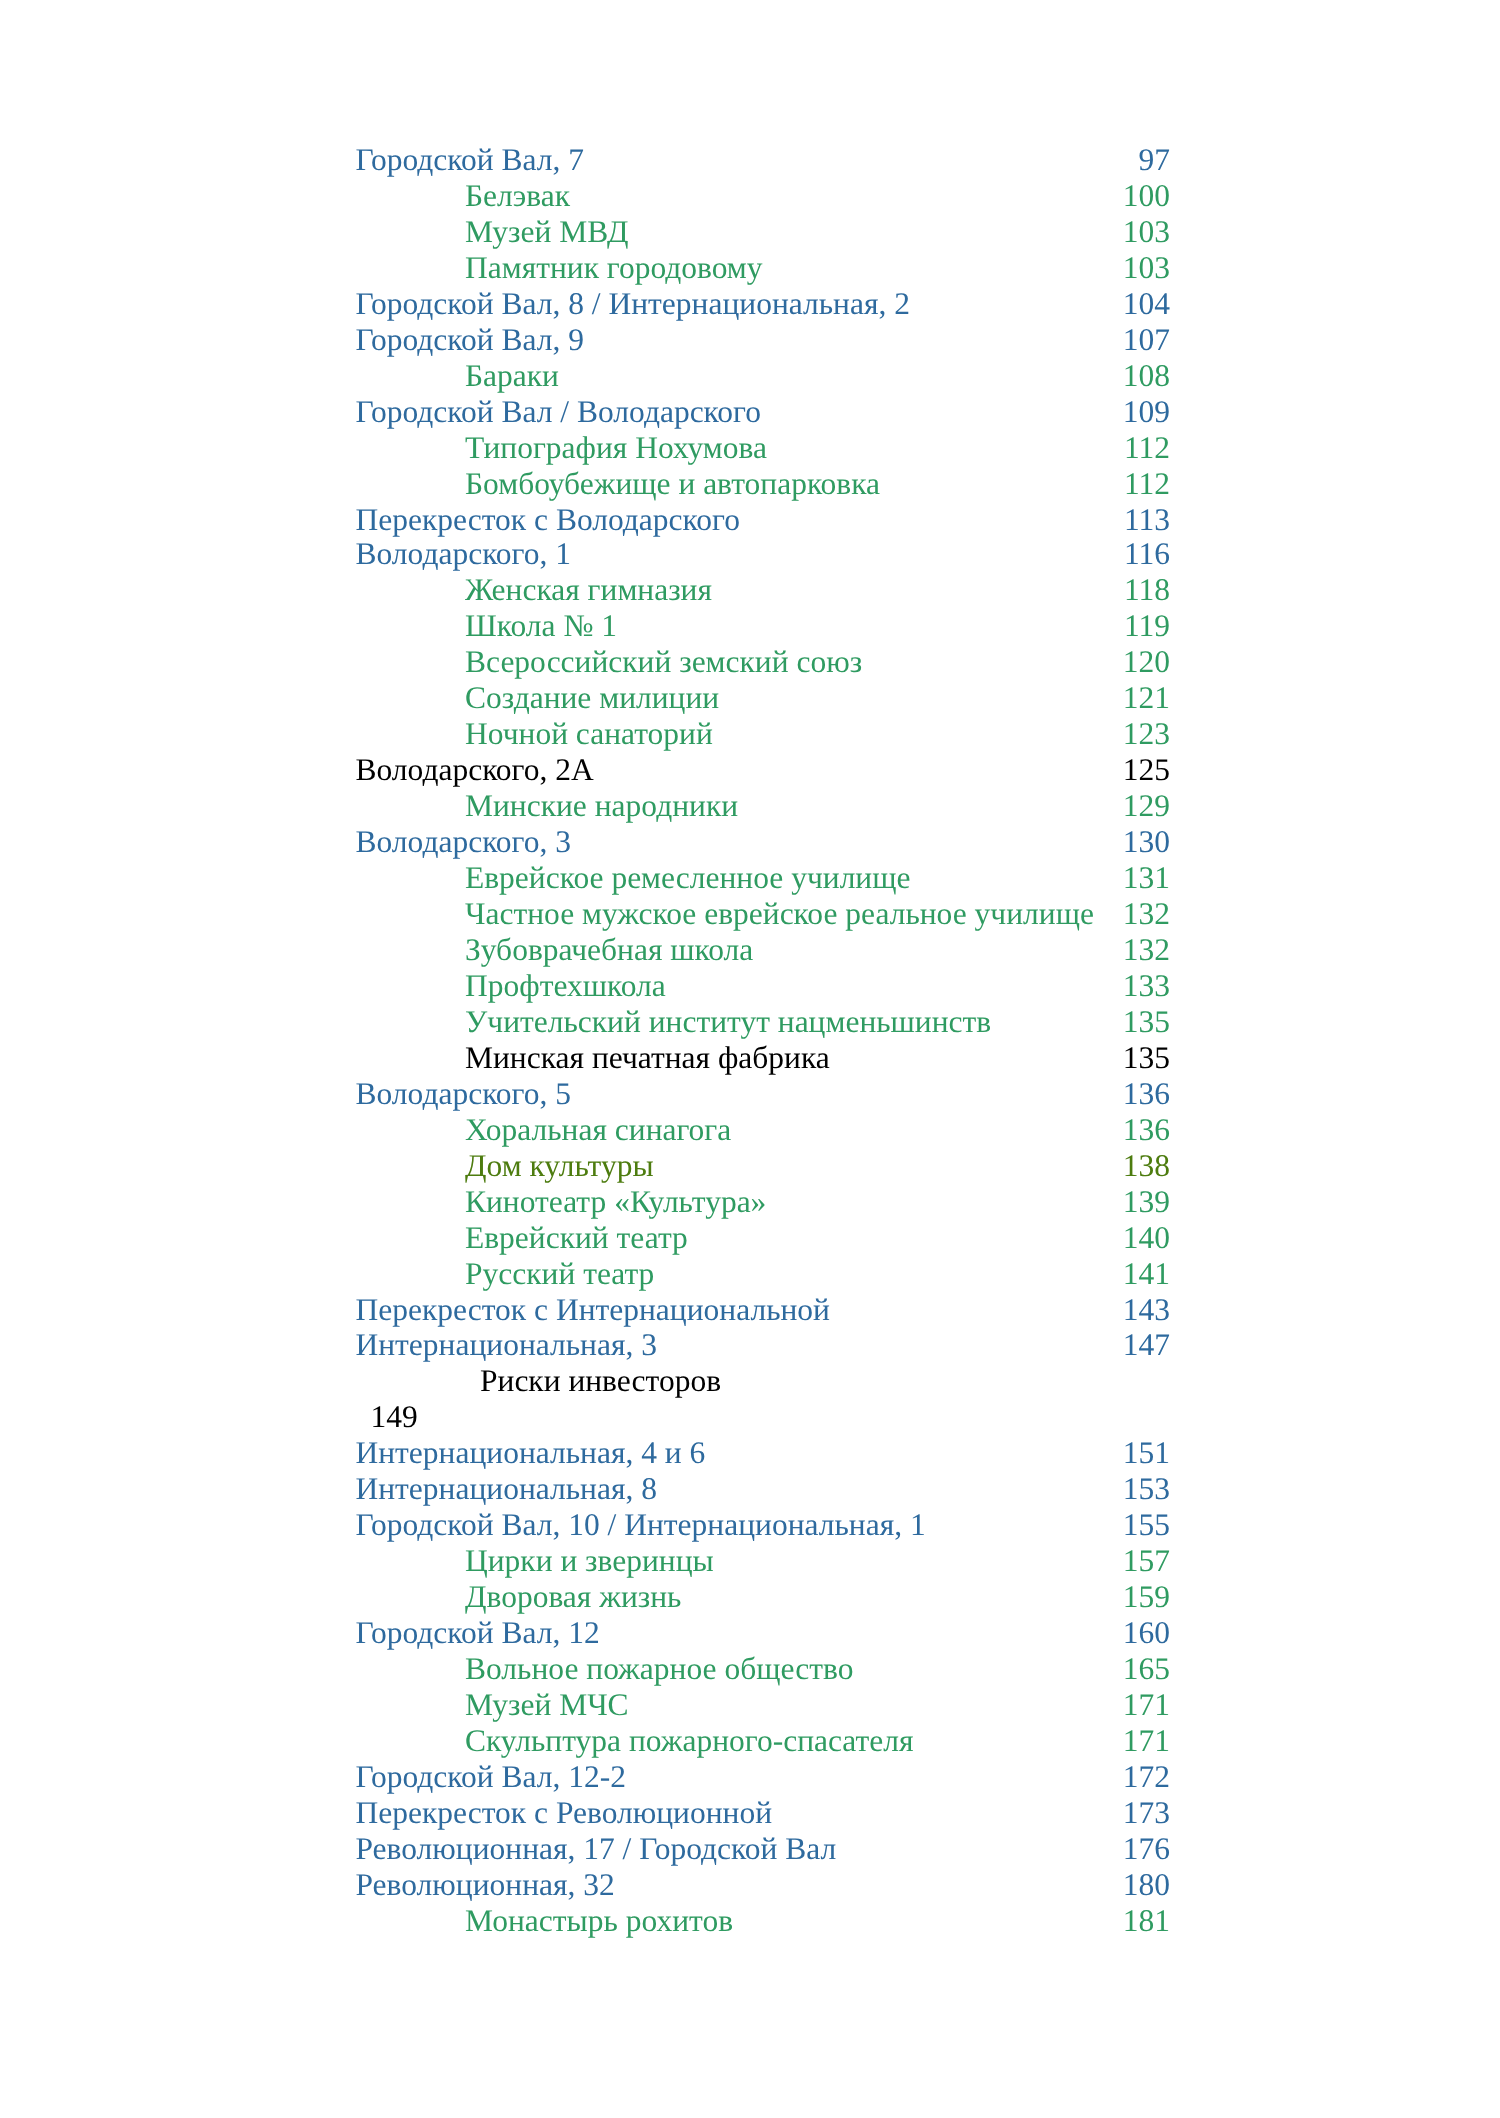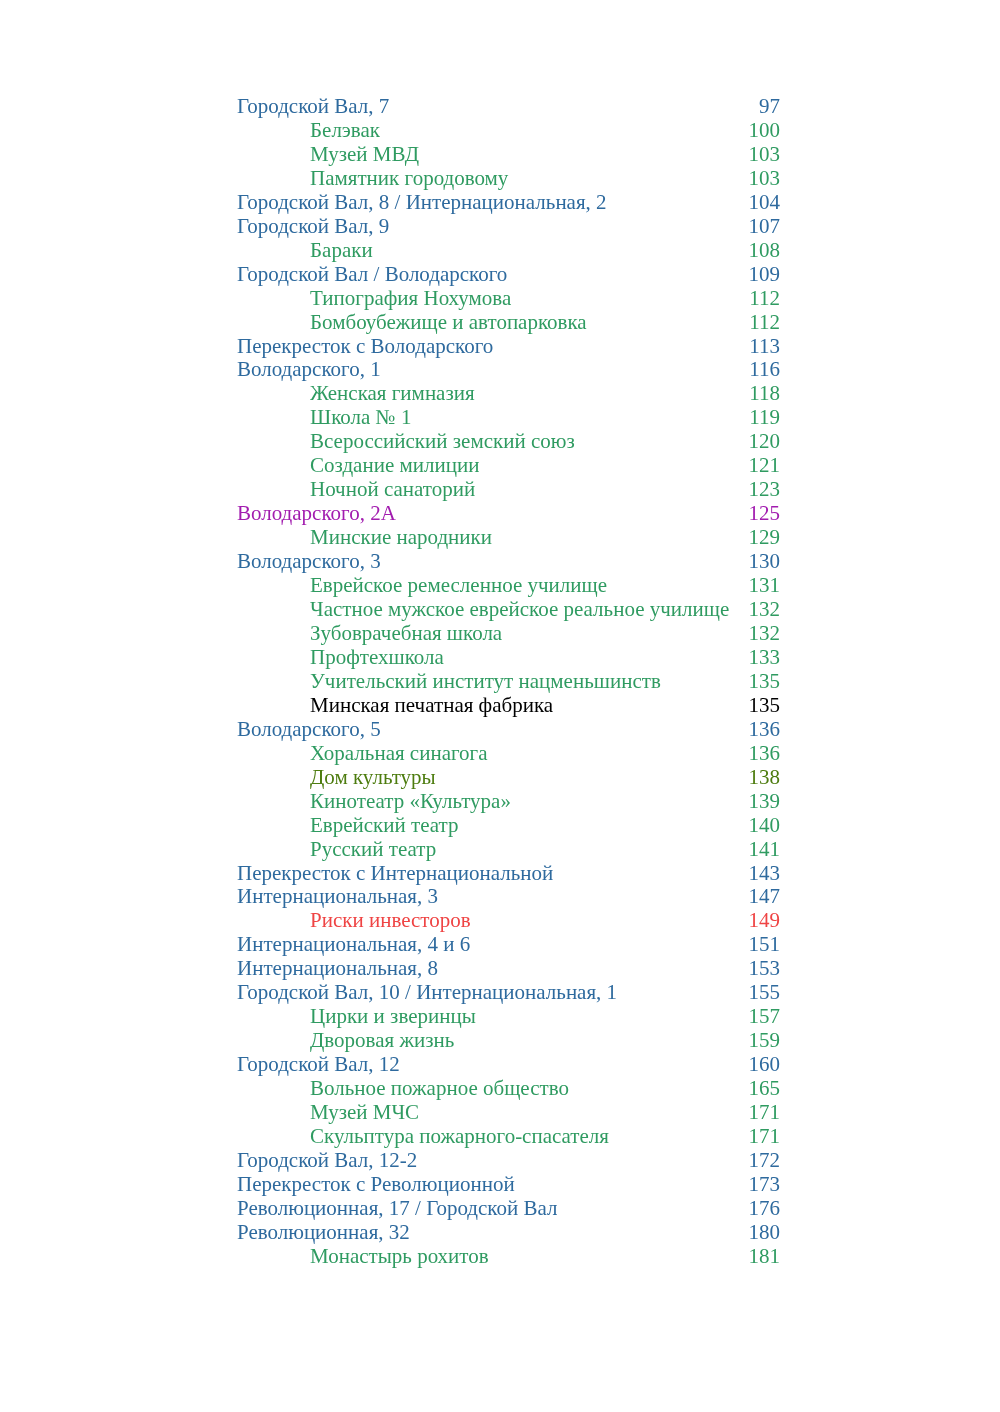--- a/index.html
+++ b/index.html
@@ -109,21 +109,21 @@
         <span class="page-num">120</span>
       </div>
       <div class="row lvl2" style="color: rgb(47, 155, 97);">
         <span class="label">Создание милиции</span>
         <span class="page-num">121</span>
       </div>
       <div class="row lvl2" style="color: rgb(47, 155, 97);">
         <span class="label">Ночной санаторий</span>
         <span class="page-num">123</span>
       </div>
-      <div class="row lvl1" style="color: #a21caf;">
+      <div class="row lvl1" style="color: #000000;">
         <span class="label">Володарского, 2А</span>
         <span class="page-num">125</span>
       </div>
       <div class="row lvl2" style="color: rgb(47, 155, 97);">
         <span class="label">Минские народники</span>
         <span class="page-num">129</span>
       </div>
       <div class="row lvl1" style="color: rgb(46, 106, 158);">
         <span class="label">Володарского, 3</span>
         <span class="page-num">130</span>
@@ -177,21 +177,21 @@
         <span class="page-num">141</span>
       </div>
       <div class="row lvl1" style="color: rgb(46, 106, 158);">
         <span class="label">Перекресток с Интернациональной</span>
         <span class="page-num">143</span>
       </div>
       <div class="row lvl1" style="color: rgb(46, 106, 158);">
         <span class="label">Интернациональная, 3</span>
         <span class="page-num">147</span>
       </div>
-      <div class="row lvl2" style="color: #ef4444;">
+      <div class="row lvl2" style="color: #000000; flex-direction: column;">
         <span class="label">Риски инвесторов</span>
         <span class="page-num">149</span>
       </div>
       <div class="row lvl1" style="color: rgb(46, 106, 158);">
         <span class="label">Интернациональная, 4 и 6</span>
         <span class="page-num">151</span>
       </div>
       <div class="row lvl1" style="color: rgb(46, 106, 158);">
         <span class="label">Интернациональная, 8</span>
         <span class="page-num">153</span>

